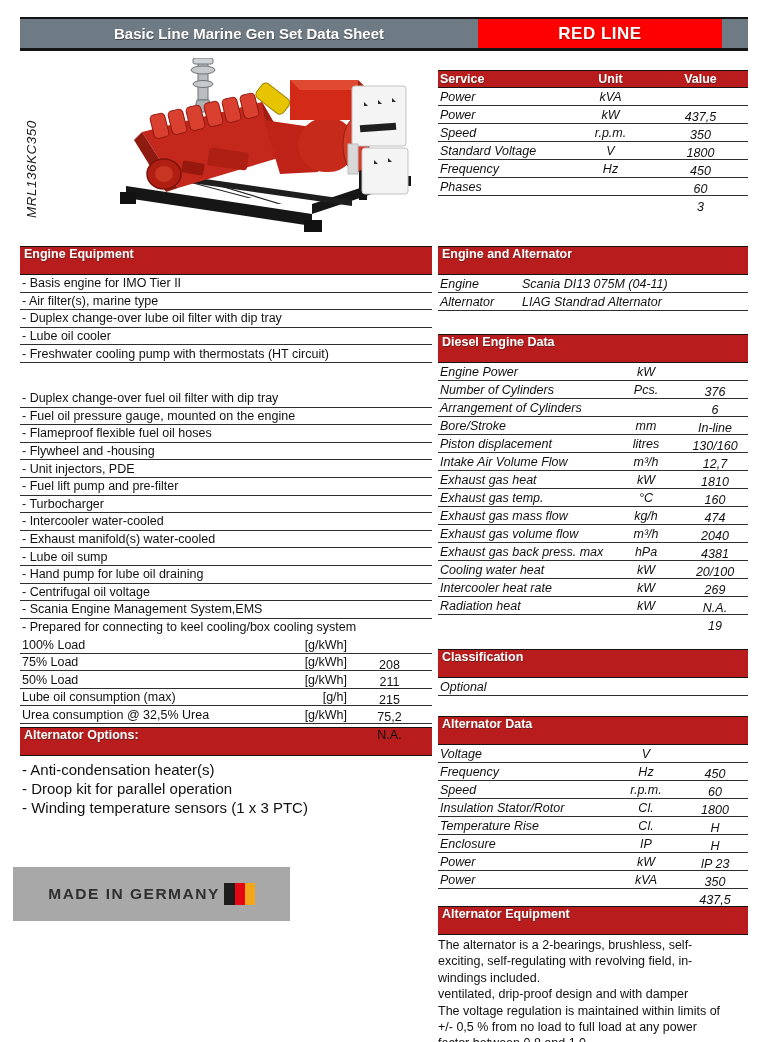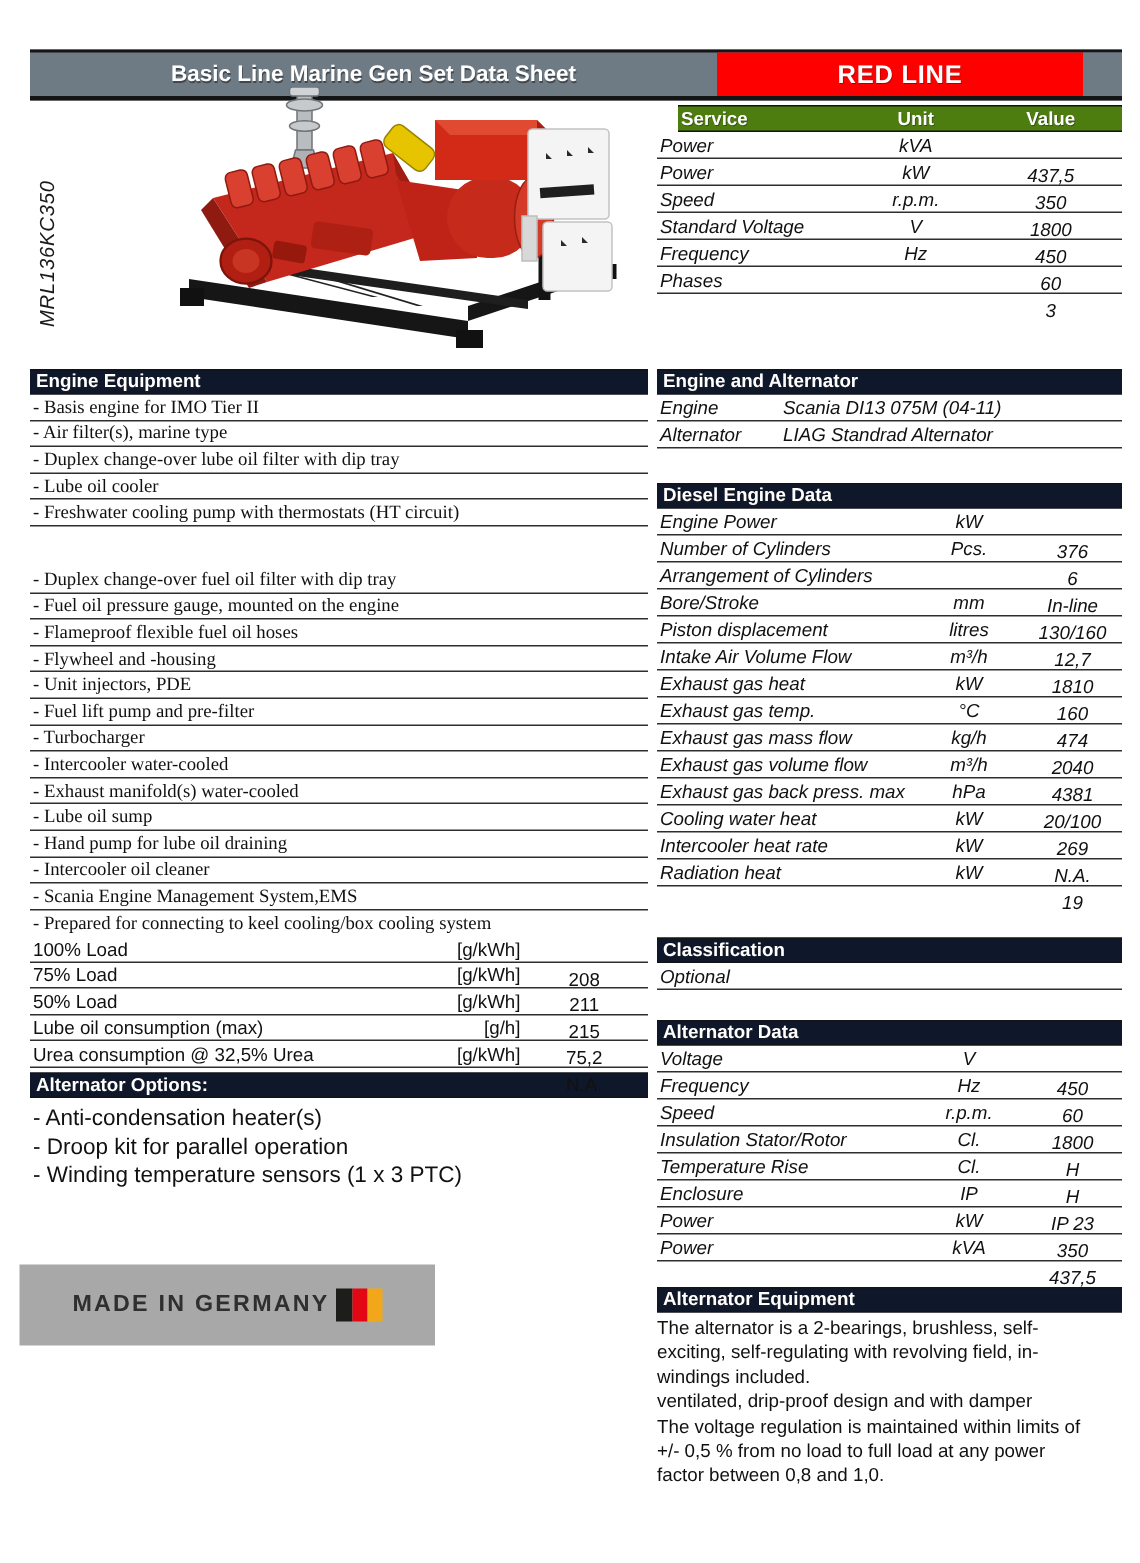--- a/index.html
+++ b/index.html
@@ -1,66 +1,66 @@
 <!DOCTYPE html>
 <html><head>
 <meta charset="utf-8">
 <style>
   * { box-sizing: border-box; margin: 0; padding: 0; }
   body { background:#ffffff; font-family:"Liberation Sans", sans-serif; color:#111; }
   .page { position:relative; width:760px; height:1042px; background:#fff; overflow:hidden; }
 
   
   .header-bar{
-    position:absolute; left:20px; top:33px; width:728px; height:34px;
+    position:absolute; left:20px; top:17px; width:728px; height:34px;
     background:#6e7b85; border-top:2px solid #141414; border-bottom:3px solid #141414;
     display:flex; align-items:stretch;
   }
   .header-title{
     flex:1; display:flex; align-items:center; justify-content:center;
     color:#fff; font-weight:bold; font-size:15px; text-shadow:0.5px 1px 0 rgba(30,30,30,.55);
   }
   .header-brand{
     width:244px; background:#fe0000; display:flex; align-items:center; justify-content:center;
     color:#fff; font-weight:bold; font-size:17px; letter-spacing:.5px;
     text-shadow:0.5px 1px 0 rgba(120,0,0,.6);
   }
   .header-stub{ width:26px; background:#6e7b85; }
 
   
   .col-left { position:absolute; left:20px;  top:56px; width:412px; }
   .col-right{ position:absolute; left:438px; top:56px; width:310px; }
 
   
   .sec-h{
-    height:17px; background:#0f172a; border-top:1.5px solid #141414; border-bottom:1.5px solid #141414;
+    height:29px; background:#b91c1c; border-top:1.5px solid #141414; border-bottom:1.5px solid #141414;
     color:#fff; font-weight:bold; font-size:12.5px; line-height:14px; padding:0 4px;
     text-shadow:0.5px 1px 0 rgba(30,30,30,.5);
   }
 
   
   .trow{ display:grid; align-items:center; border-bottom:1.6px solid #2e2e2e; font-size:12.5px; padding-left:2px; }
   .r18{ height:18px;font-style:italic; }
   .r175{ height:17.5px; }
   .g-service{ grid-template-columns:1fr 85px 95px; }
   .g-data   { grid-template-columns:1fr 72px 66px; }
   .g-fuel   { grid-template-columns:1fr 62px 85px; }
   .g-ea     { grid-template-columns:82px 1fr; }
   .cell-unit{ text-align:center; }
   .cell-val { text-align:center; position:relative; top:20px; }
   .g-fuel .cell-unit{ text-align:right; }
   .thead{
     display:grid; align-items:center; height:18px; padding-left:2px;
-    background:#4d7c0f; border-top:1.5px solid #141414; border-bottom:1.5px solid #141414;
-    color:#fff; font-weight:bold; font-size:12.5px; text-shadow:0.5px 1px 0 rgba(30,30,30,.5);margin-left:14px;
+    background:#b91c1c; border-top:1.5px solid #141414; border-bottom:1.5px solid #141414;
+    color:#fff; font-weight:bold; font-size:12.5px; text-shadow:0.5px 1px 0 rgba(30,30,30,.5);
   }
   .thead .cell-val{ top:0; }
 
   
-  .li-row{ display:flex; align-items:center; border-bottom:1.6px solid #2e2e2e; font-size:12.5px; height:17.6px; padding-left:2px;font-family:Liberation Serif, serif; }
+  .li-row{ display:flex; align-items:center; border-bottom:1.6px solid #2e2e2e; font-size:12.5px; height:17.6px; padding-left:2px; }
   .no-border > .li-row:last-child{ border-bottom:none; }
   .li-plain{ display:flex; align-items:center; font-size:15px; height:19px; padding-left:2px; }
 
   
   .figure{ position:relative; height:190px; }
   .model-code{
     position:absolute; left:4px; top:32px; height:130px;
     writing-mode:vertical-rl; transform:rotate(180deg);
     font-style:italic; font-size:13.5px; letter-spacing:.5px; color:#1a1a1a;
   }
@@ -194,21 +194,21 @@
         <div class="li-row">- Turbocharger</div>
 
         <div class="li-row">- Intercooler water-cooled</div>
 
         <div class="li-row">- Exhaust manifold(s) water-cooled</div>
 
         <div class="li-row">- Lube oil sump</div>
 
         <div class="li-row">- Hand pump for lube oil draining</div>
 
-        <div class="li-row">- Intercooler oil cleaner</div>
+        <div class="li-row">- Centrifugal oil voltage</div>
 
         <div class="li-row">- Scania Engine Management System,EMS</div>
 
         <div class="li-row">- Prepared for connecting to keel cooling/box cooling system</div>
       </div>
 
     <div>
 
         <div class="trow g-fuel r175">
           <span class="cell-label">100% Load</span>

